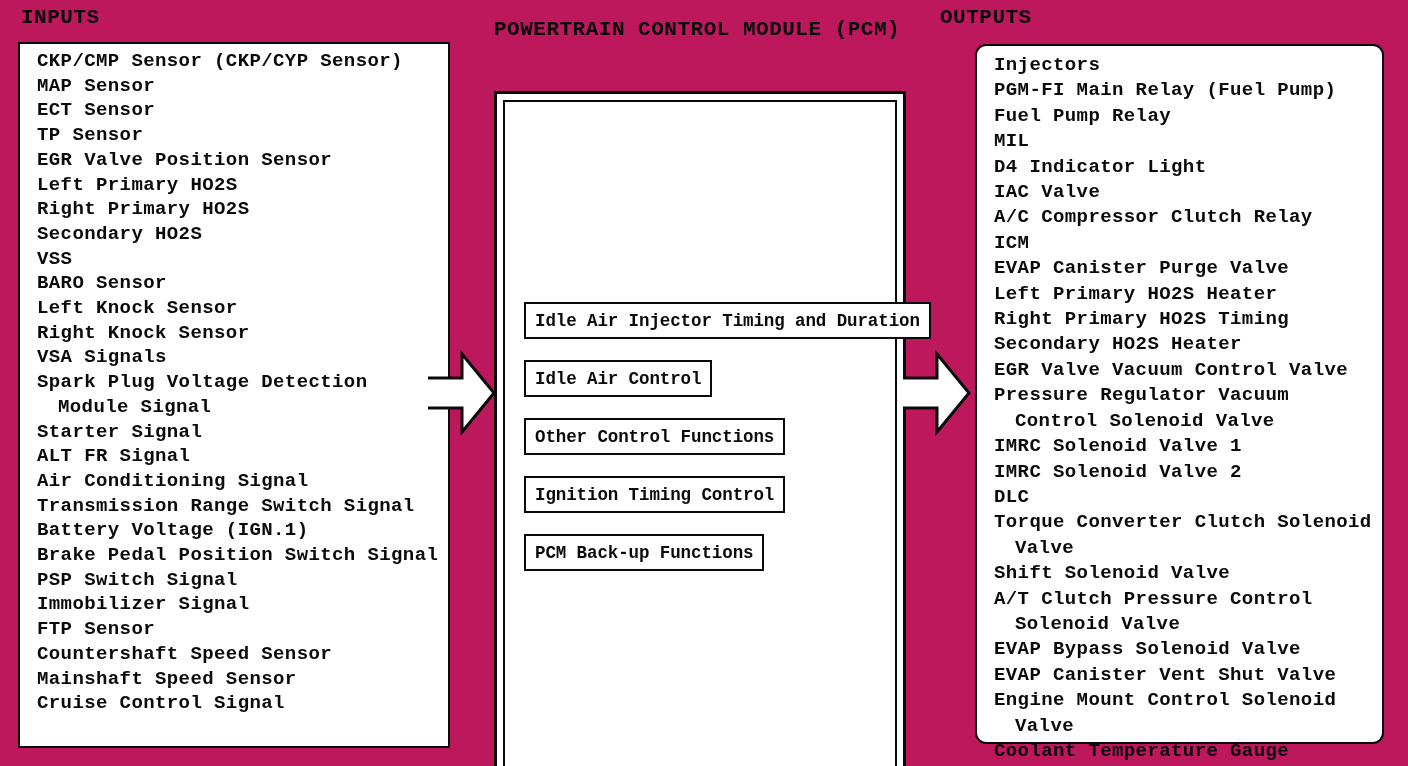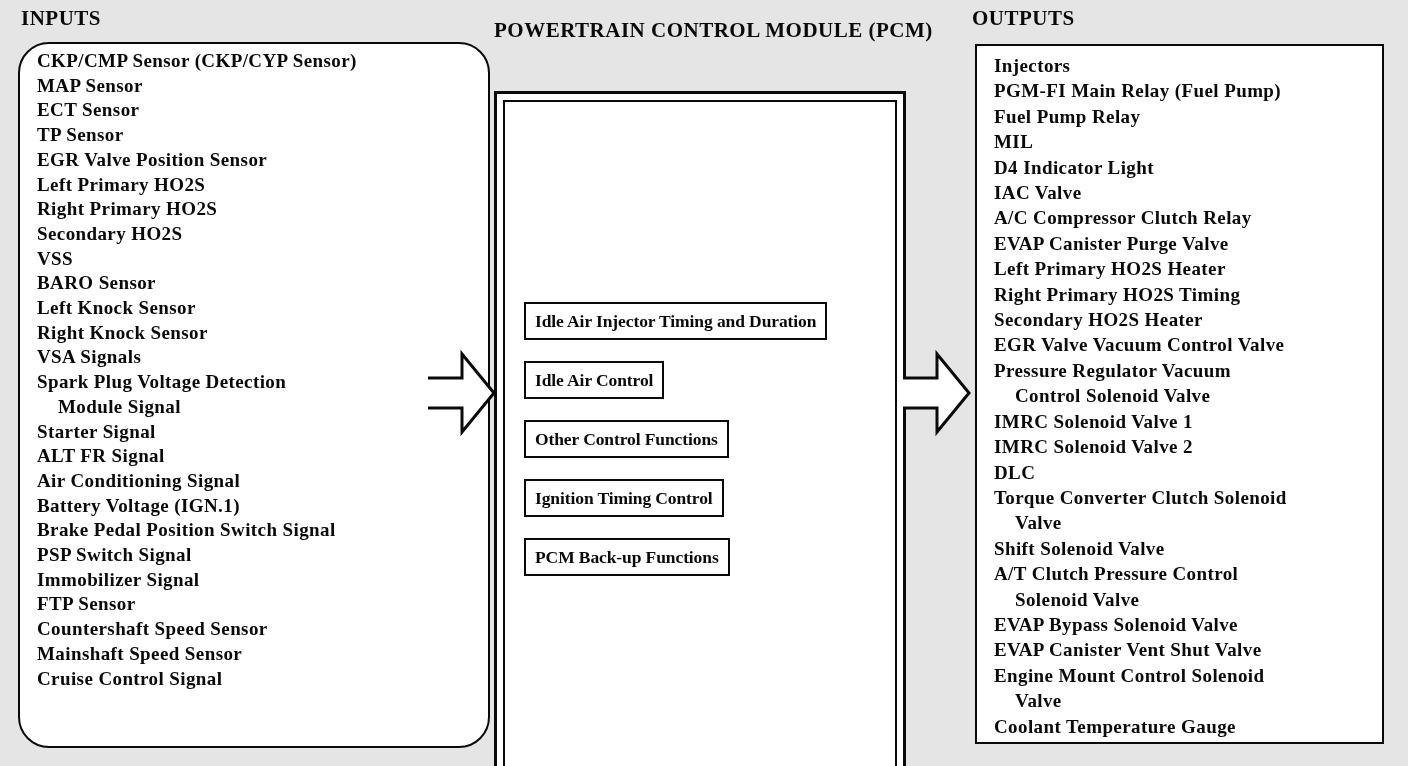--- a/index.html
+++ b/index.html
@@ -4,53 +4,53 @@
 <style>
   html, body {
     margin: 0;
     padding: 0;
     background: #ffffff;
   }
   .stage {
     position: relative;
     width: 1408px;
     height: 766px;
-    background: #e5e5e5;
+    background: #be185d;
     color: #0a0a0a;
-    font-family: Liberation Serif, serif;
+    font-family: Liberation Mono, monospace;
     font-weight: bold;
     overflow: hidden;
   }
   .col-title {
     position: absolute;
     top: 6px;
     font-size: 21px;
     letter-spacing: 0.5px;
     white-space: nowrap;
   }
   #inputs-title  { left: 21px;  }
   #pcm-title     { left: 494px; margin-top: 12px; }
-  #outputs-title { left: 972px; }
+  #outputs-title { left: 940px; }
 
   .list-box {
     position: absolute;
     box-sizing: border-box;
     border: 2.5px solid #0a0a0a;
     background: #ffffff;
   }
   #inputs-box {
     left: 18px; top: 42px;
-    width: 472px; height: 706px;
+    width: 432px; height: 706px;
     padding: 5px 4px 16px 17px;
-    border-radius: 31px;
   }
   #outputs-box {
     left: 975px; top: 44px;
     width: 409px; height: 700px;
     padding: 7px 4px 0 17px;
+    border-radius: 11px;
   }
   .list-item {
     font-size: 19px;
     letter-spacing: 0.4px;
     white-space: pre-line;
     padding-left: 21px;
     text-indent: -21px;
   }
   #inputs-box  .list-item { line-height: 24.7px; }
   #outputs-box .list-item { line-height: 25.4px; }
@@ -115,20 +115,21 @@
         <div class="list-item">VSS</div>
         <div class="list-item">BARO Sensor</div>
         <div class="list-item">Left Knock Sensor</div>
         <div class="list-item">Right Knock Sensor</div>
         <div class="list-item">VSA Signals</div>
         <div class="list-item">Spark Plug Voltage Detection
 Module Signal</div>
         <div class="list-item">Starter Signal</div>
         <div class="list-item">ALT FR Signal</div>
         <div class="list-item">Air Conditioning Signal</div>
+        <div class="list-item">Transmission Range Switch Signal</div>
         <div class="list-item">Battery Voltage (IGN.1)</div>
         <div class="list-item">Brake Pedal Position Switch Signal</div>
         <div class="list-item">PSP Switch Signal</div>
         <div class="list-item">Immobilizer Signal</div>
         <div class="list-item">FTP Sensor</div>
         <div class="list-item">Countershaft Speed Sensor</div>
         <div class="list-item">Mainshaft Speed Sensor</div>
         <div class="list-item">Cruise Control Signal</div>
       </div>
   </div>
@@ -155,20 +156,21 @@
 
   <div class="list-box" id="outputs-box">
     <div class="list">
         <div class="list-item">Injectors</div>
         <div class="list-item">PGM-FI Main Relay (Fuel Pump)</div>
         <div class="list-item">Fuel Pump Relay</div>
         <div class="list-item">MIL</div>
         <div class="list-item">D4 Indicator Light</div>
         <div class="list-item">IAC Valve</div>
         <div class="list-item">A/C Compressor Clutch Relay</div>
+        <div class="list-item">ICM</div>
         <div class="list-item">EVAP Canister Purge Valve</div>
         <div class="list-item">Left Primary HO2S Heater</div>
         <div class="list-item">Right Primary HO2S Timing</div>
         <div class="list-item">Secondary HO2S Heater</div>
         <div class="list-item">EGR Valve Vacuum Control Valve</div>
         <div class="list-item">Pressure Regulator Vacuum
 Control Solenoid Valve</div>
         <div class="list-item">IMRC Solenoid Valve 1</div>
         <div class="list-item">IMRC Solenoid Valve 2</div>
         <div class="list-item">DLC</div>

